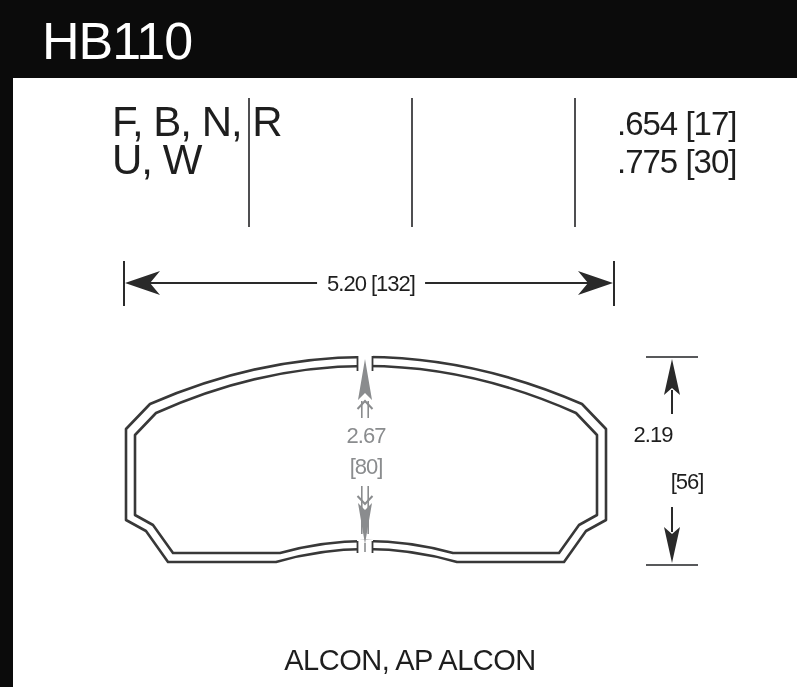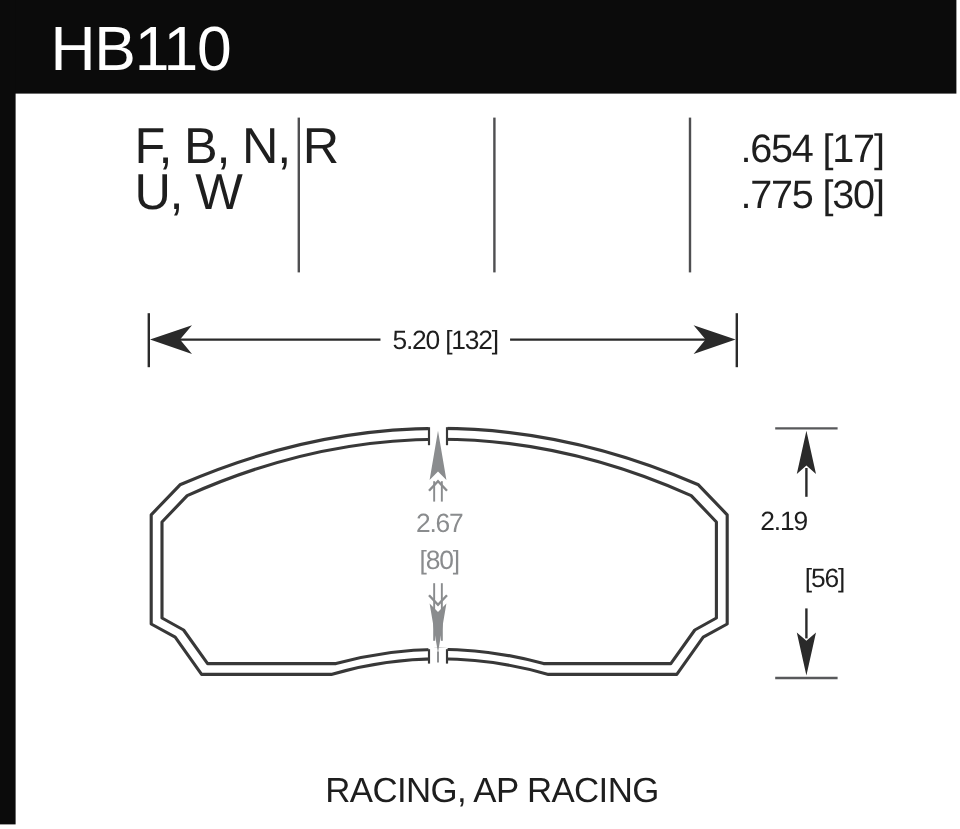--- a/index.html
+++ b/index.html
@@ -157,15 +157,15 @@
       <polygon points="672,563 680,527 672,534 664,527" stroke="none"></polygon>
     </g>
   </svg>
 
   <div class="dim-label dim-width-label">5.20 [132]</div>
   <div class="dim-label dim-gray dim-friction-in">2.67</div>
   <div class="dim-label dim-gray dim-friction-mm">[80]</div>
   <div class="dim-label dim-height-in">2.19</div>
   <div class="dim-label dim-height-mm">[56]</div>
 
-  <div class="footer-apps">RACING, AP RACING</div>
+  <div class="footer-apps">ALCON, AP ALCON</div>
 
 </div>
 
 </body></html>

